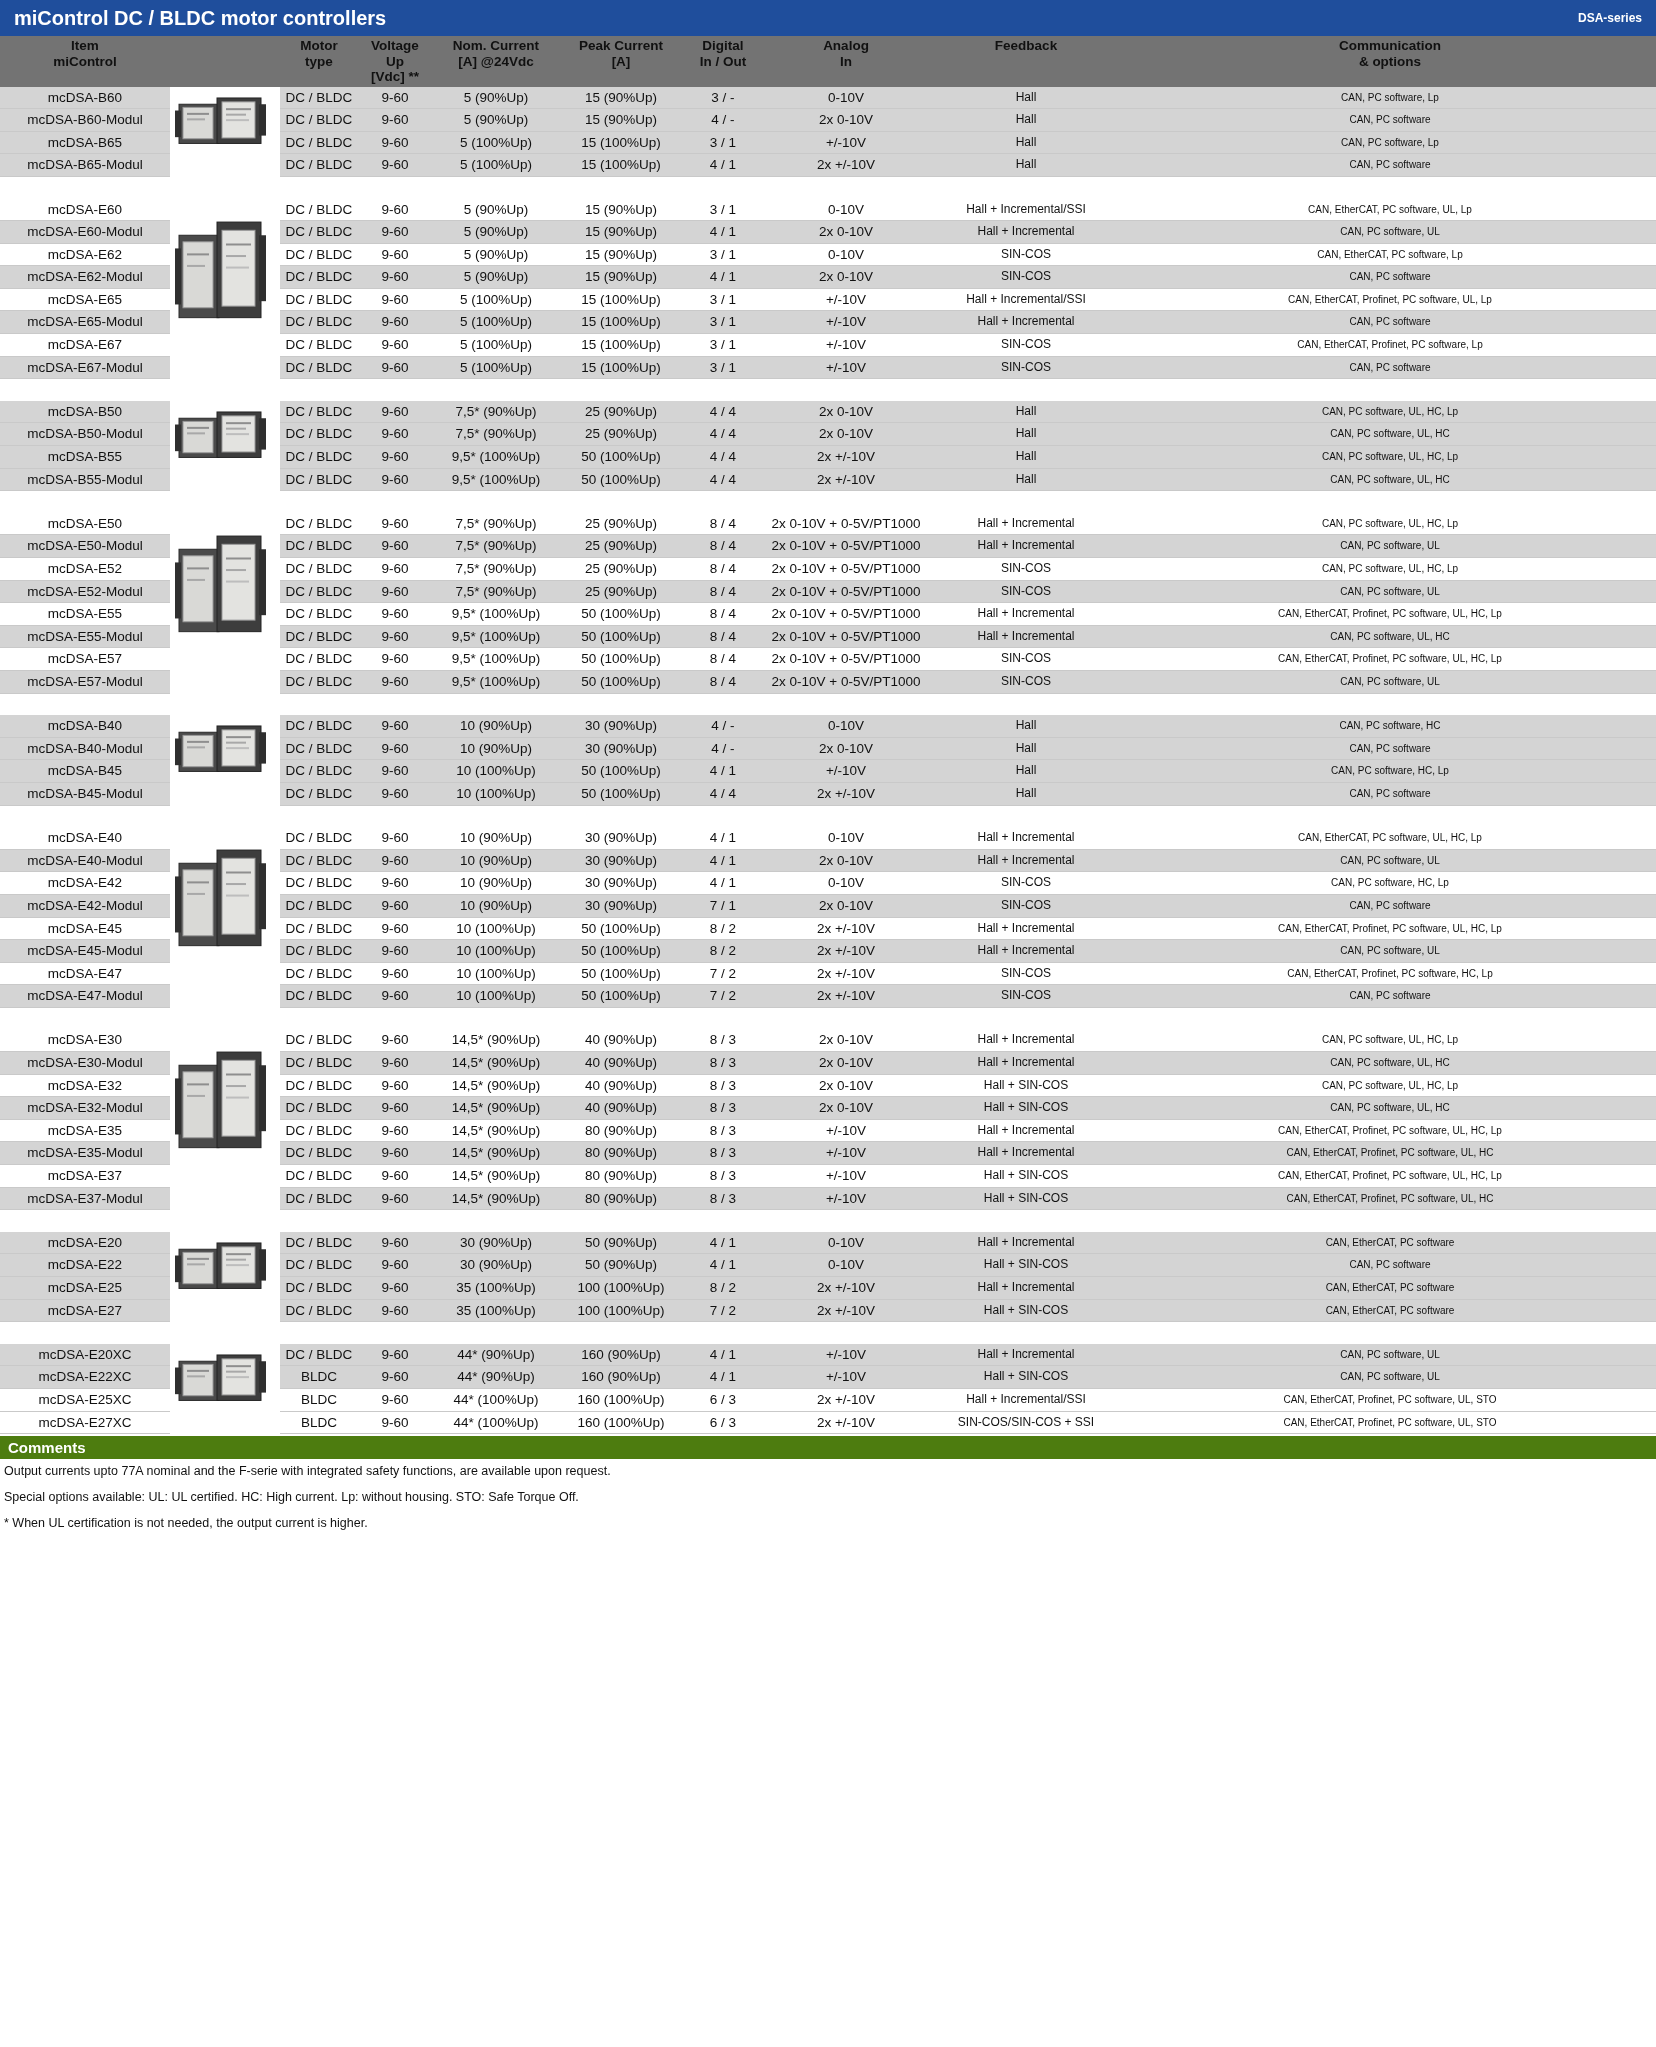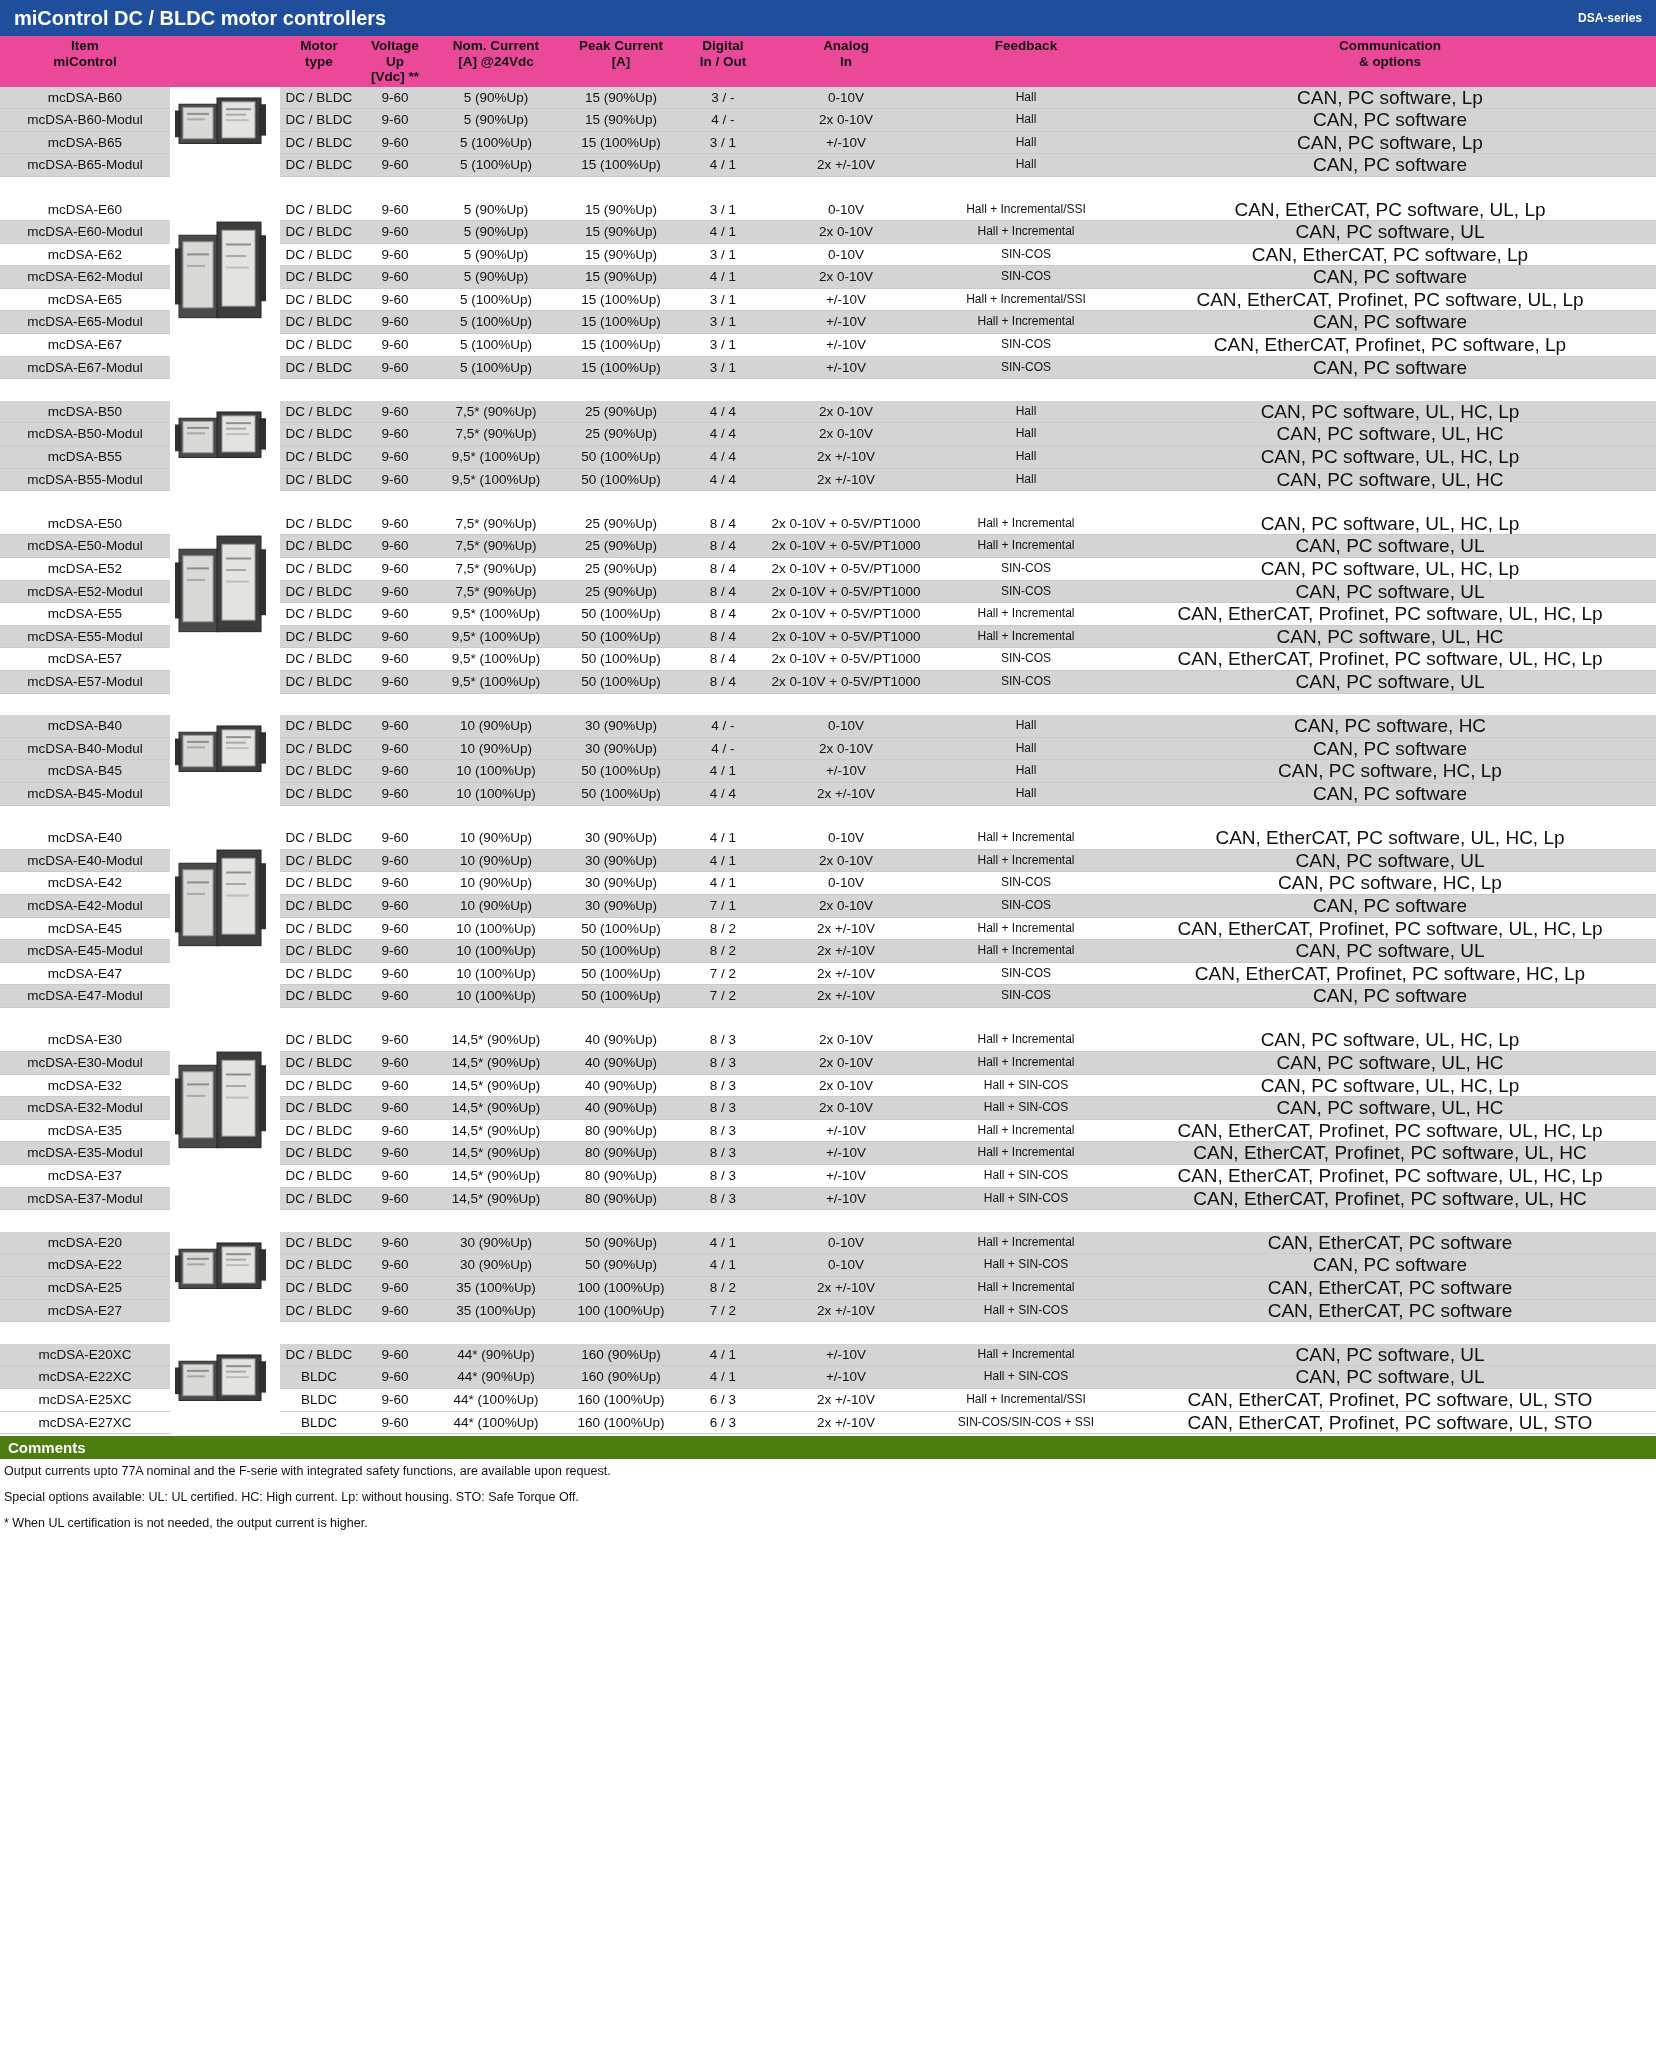--- a/index.html
+++ b/index.html
@@ -37,21 +37,21 @@
   table.grid col.c-type   { width:78px;  }
   table.grid col.c-volt   { width:74px;  }
   table.grid col.c-nom    { width:128px; }
   table.grid col.c-peak   { width:122px; }
   table.grid col.c-dig    { width:82px;  }
   table.grid col.c-ana    { width:164px; }
   table.grid col.c-feed   { width:196px; }
   table.grid col.c-comm   { width:532px; }
 
   thead th {
-    background:#ec4899;
+    background:#737373;
     color:#111;
     font-size:13.5px;
     font-weight:bold;
     text-align:center;
     padding:2px 3px;
     vertical-align:top;
     line-height:1.15;
     border:none;
   }
   thead th.hdr-item { text-align:center; }
@@ -63,21 +63,21 @@
     line-height:21.6px;
     font-size:13.5px;
     text-align:center;
     border-bottom:1px solid #c9c9c9;
     white-space:nowrap;
     overflow:hidden;
   }
   tbody tr.grey td { background:#d4d4d4; }
   tbody tr.white td { background:#ffffff; }
   tbody td.item { text-align:center; }
-  tbody td.comm { font-size:19px; }
+  tbody td.comm { font-size:10px; }
   tbody td.feed { font-size:12px; }
 
   tr.spacer td {
     background:#ffffff !important;
     height:21px;
     border-bottom:none;
   }
 
   
   td.imgcell {

